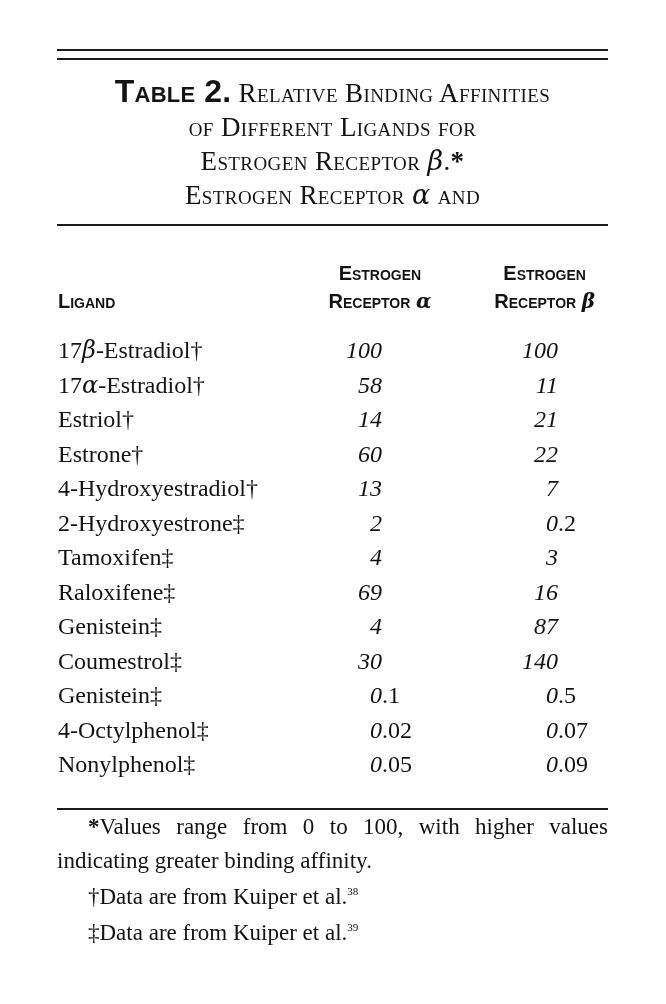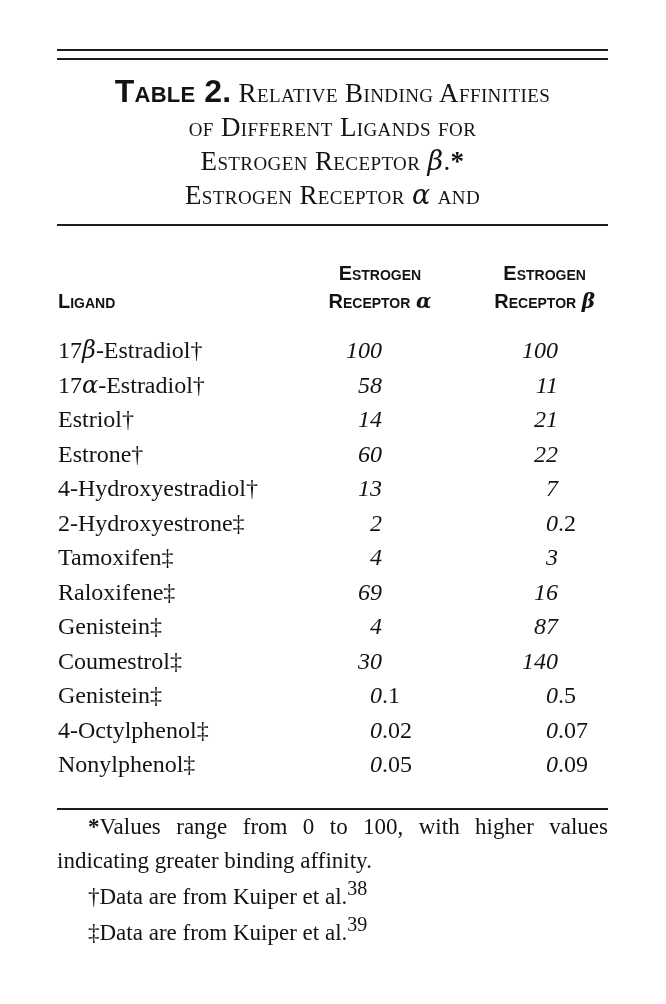--- a/index.html
+++ b/index.html
@@ -37,21 +37,21 @@
   .c-v2 { width:141px; }
   .int { text-align:right;font-style:italic; }
   .c-v1 .int { width:86px; }
   .c-v2 .int { width:79px; }
   .frac { flex:1; text-align:left; }
 
   .fns { margin-top:0; font-size:23px; line-height:34px; }
   .fn { margin:0; text-indent:31px; }
   .fn.just { text-align:justify; }
   .fn + .fn { margin-top:2px; }
-  sup { font-size:20px; line-height:0; }
+  sup { font-size:11px; line-height:0; }
   .mk { font-weight:bold; }
   .ast { font-weight:bold; }
 
   .gk { font-family:"DejaVu Serif", serif; font-style:italic;
     font-variant:normal; }
 </style>
 </head>
 <body>
 
 <div class="content">

